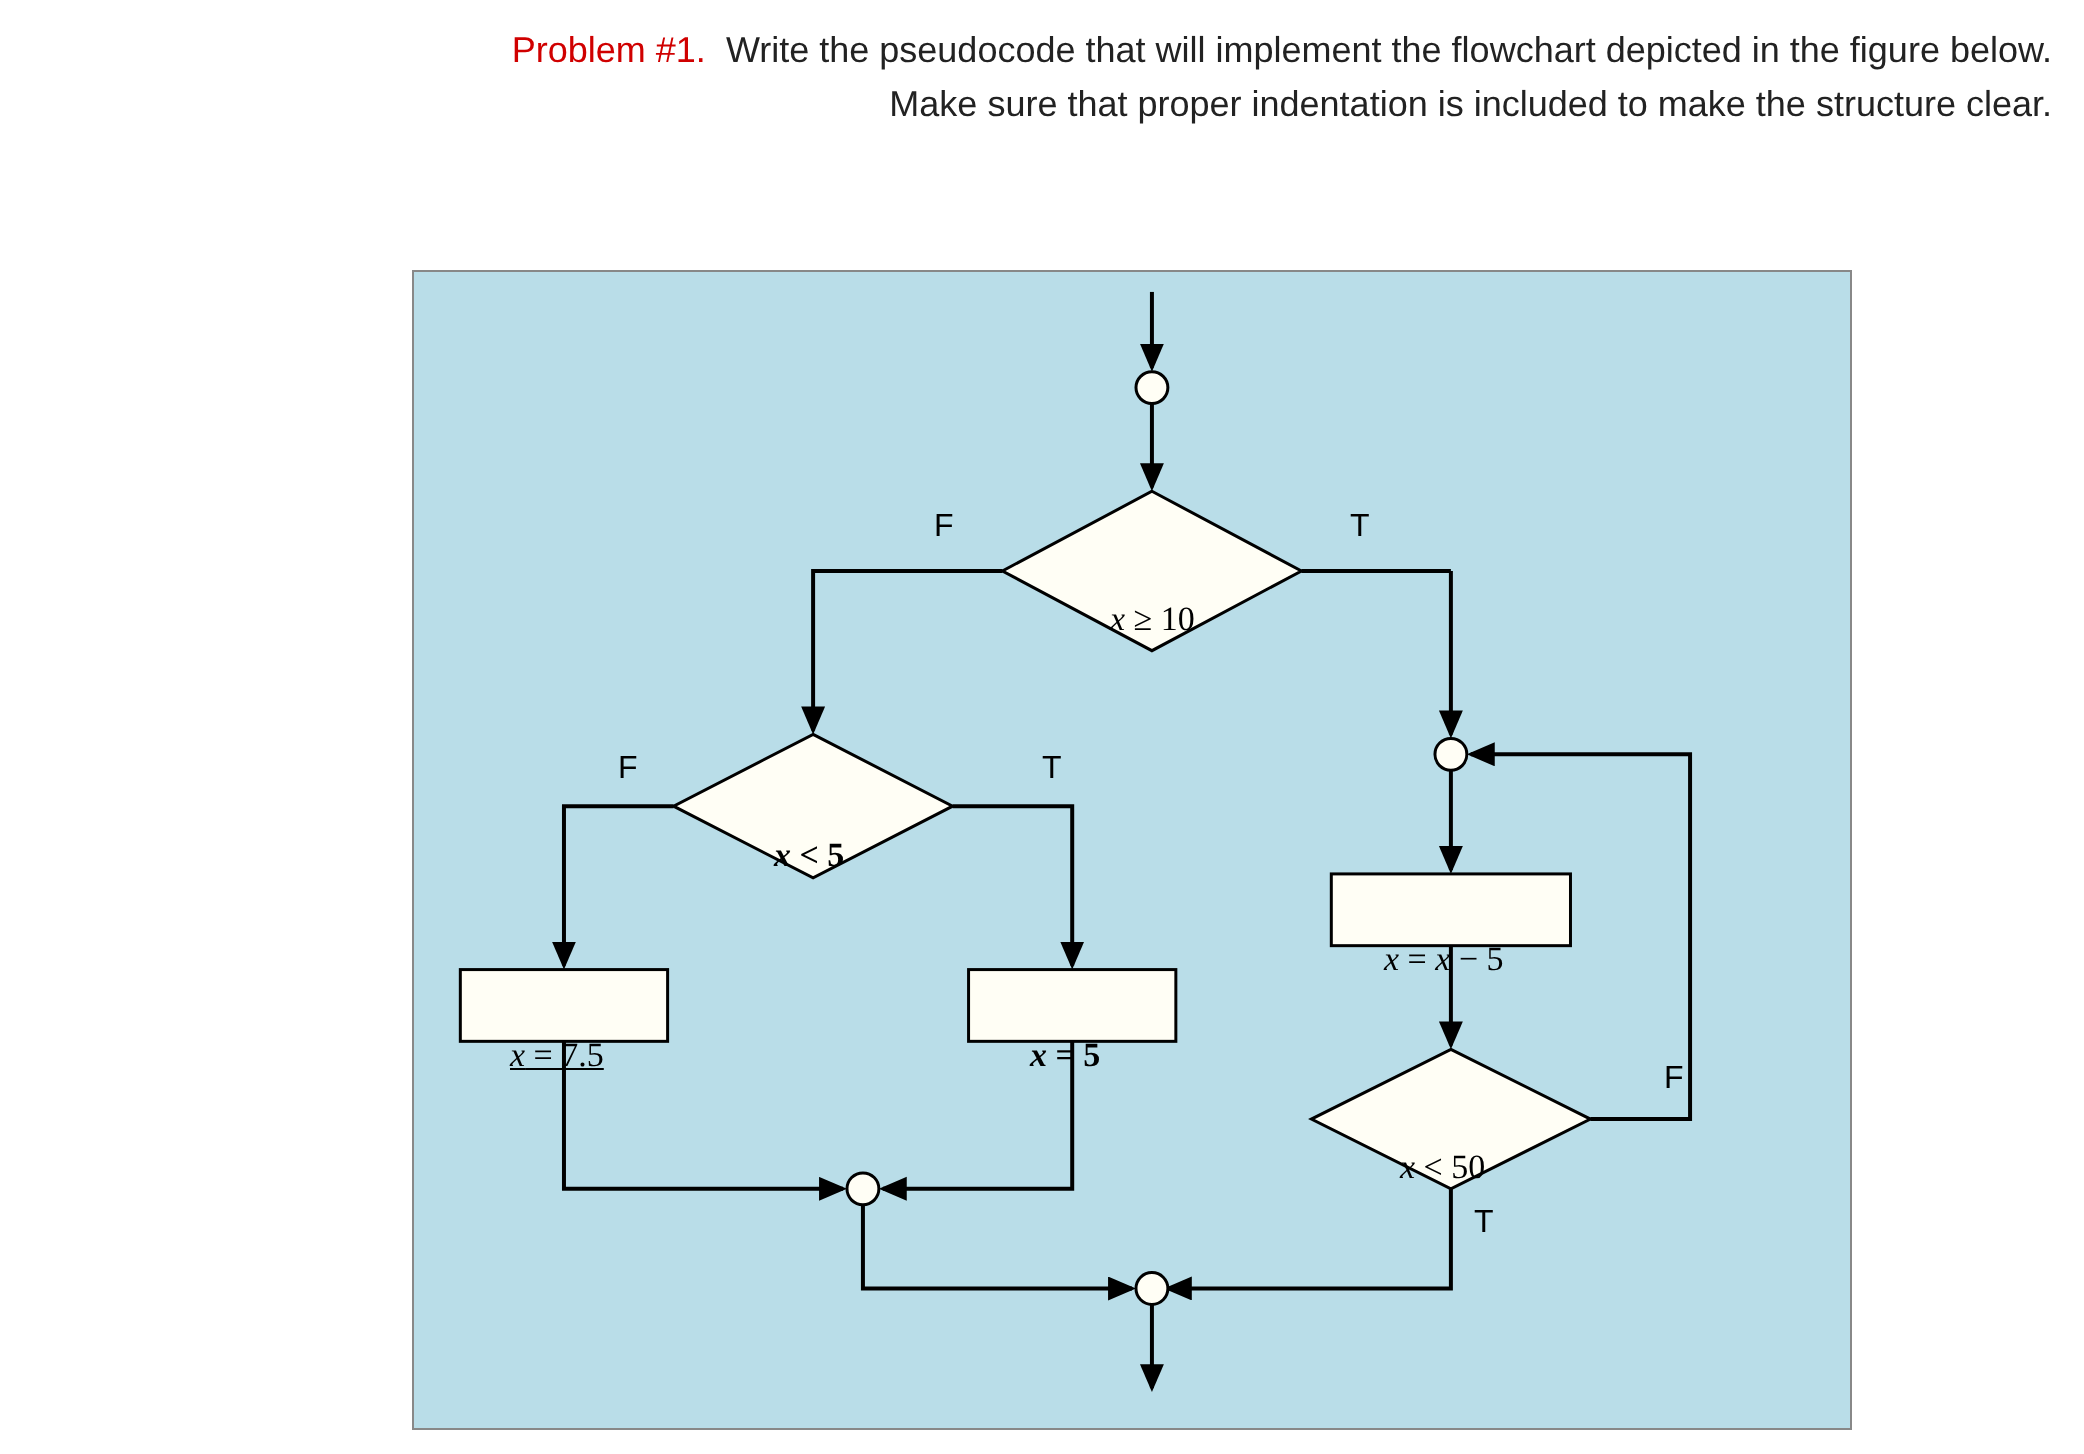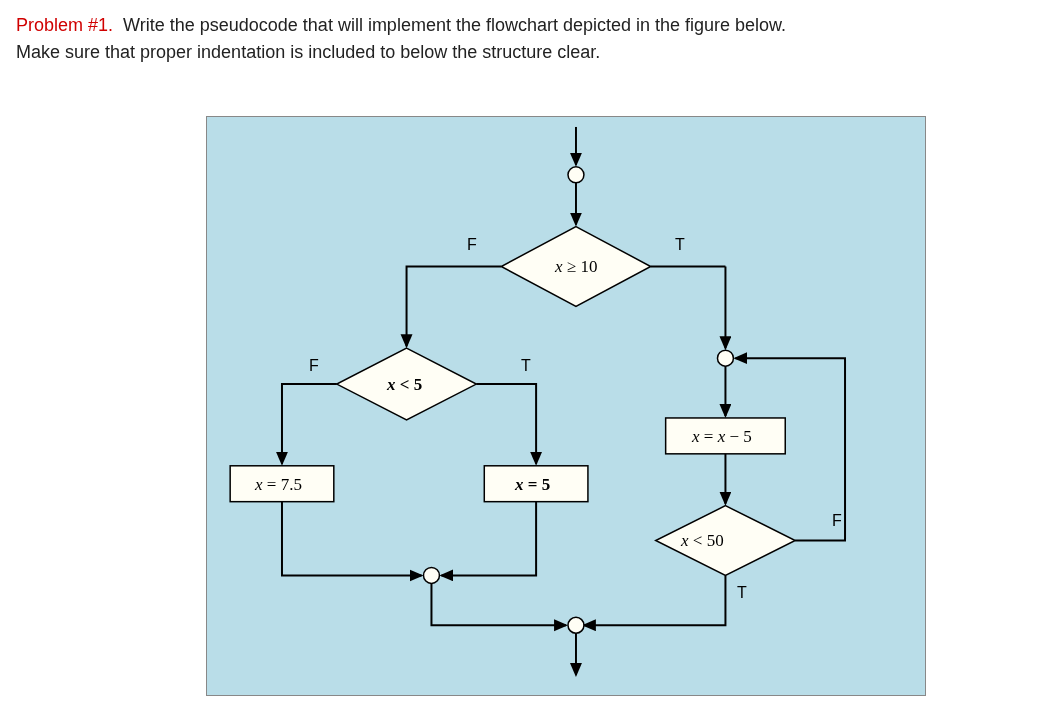--- a/index.html
+++ b/index.html
@@ -5,21 +5,22 @@
     * { margin: 0; padding: 0; box-sizing: border-box; }
     body {
       font-family: Verdana, Geneva, sans-serif;
       font-size: 18px;
       color: #222;
       padding: 12px 16px;
       width: 1042px;
     }
     .problem-text {
       line-height: 1.5;
-      margin-bottom: 50px;
+      margin-bottom: 69px;
+      text-align: right;
     }
     .problem-label {
       color: #d00000;
     }
     .flowchart-container {
       background: #b9dde8;
       border: 1px solid #888;
       width: 720px;
       height: 580px;
       margin-left: 190px;
@@ -51,37 +52,38 @@
       stroke: #000;
       stroke-width: 2;
       fill: none;
     }
     .label {
       position: absolute;
       font-family: "Times New Roman", serif;
       font-size: 17px;
       color: #000;
       white-space: nowrap;
+      margin-top: 24px;
     }
     .branch-label {
       position: absolute;
       font-family: Tahoma, sans-serif;
       font-size: 16px;
       color: #000;
       font-weight: 400;
     }
     .italic { font-style: italic; }
   </style>
 </head>
 <body>
 
 <div class="problem-text">
   <span class="problem-label">Problem #1.</span>&nbsp;&nbsp;<span>Write the pseudocode that will implement the flowchart depicted in the figure below.</span>
   <br>
-  <span>Make sure that proper indentation is included to below the structure clear.</span>
+  <span>Make sure that proper indentation is included to make the structure clear.</span>
 </div>
 
 <div class="flowchart-container">
   <svg class="flowchart-svg" viewBox="0 0 720 580">
     <defs>
       <marker id="arrowhead" markerWidth="8" markerHeight="8" refX="6" refY="3" orient="auto">
         <polygon points="0 0, 7 3, 0 6" fill="#000"></polygon>
       </marker>
     </defs>
 
@@ -130,22 +132,22 @@
 
     <polyline class="flowline" points="225,468 225,510 360,510" marker-end="url(#arrowhead)"></polyline>
 
     <circle class="connector-dot" cx="370" cy="510" r="8"></circle>
 
     <line class="flowline" x1="370" y1="518" x2="370" y2="560" marker-end="url(#arrowhead)"></line>
   </svg>
 
   <div class="label" style="left:348px; top:140px;"><span class="italic">x</span> ≥ 10</div>
   <div class="label" style="left:180px; top:258px;font-weight:bold;"><span class="italic">x</span> &lt; 5</div>
-  <div class="label" style="left:474px; top:414px;"><span class="italic">x</span> &lt; 50</div>
-  <div class="label" style="left:48px; top:358px;"><span class="italic">x</span> = 7.5</div>
+  <div class="label" style="left:493px; top:414px;"><span class="italic">x</span> &lt; 50</div>
+  <div class="label" style="left:48px; top:358px;text-decoration:underline;"><span class="italic">x</span> = 7.5</div>
   <div class="label" style="left:308px; top:358px;font-weight:bold;"><span class="italic">x</span> = 5</div>
   <div class="label" style="left:485px; top:310px;"><span class="italic">x</span> = <span class="italic">x</span> − 5</div>
 
   <div class="branch-label" style="left:260px; top:119px;">F</div>
   <div class="branch-label" style="left:468px; top:119px;">T</div>
   <div class="branch-label" style="left:102px; top:240px;">F</div>
   <div class="branch-label" style="left:314px; top:240px;">T</div>
   <div class="branch-label" style="left:625px; top:395px;">F</div>
   <div class="branch-label" style="left:530px; top:467px;">T</div>
 </div>

